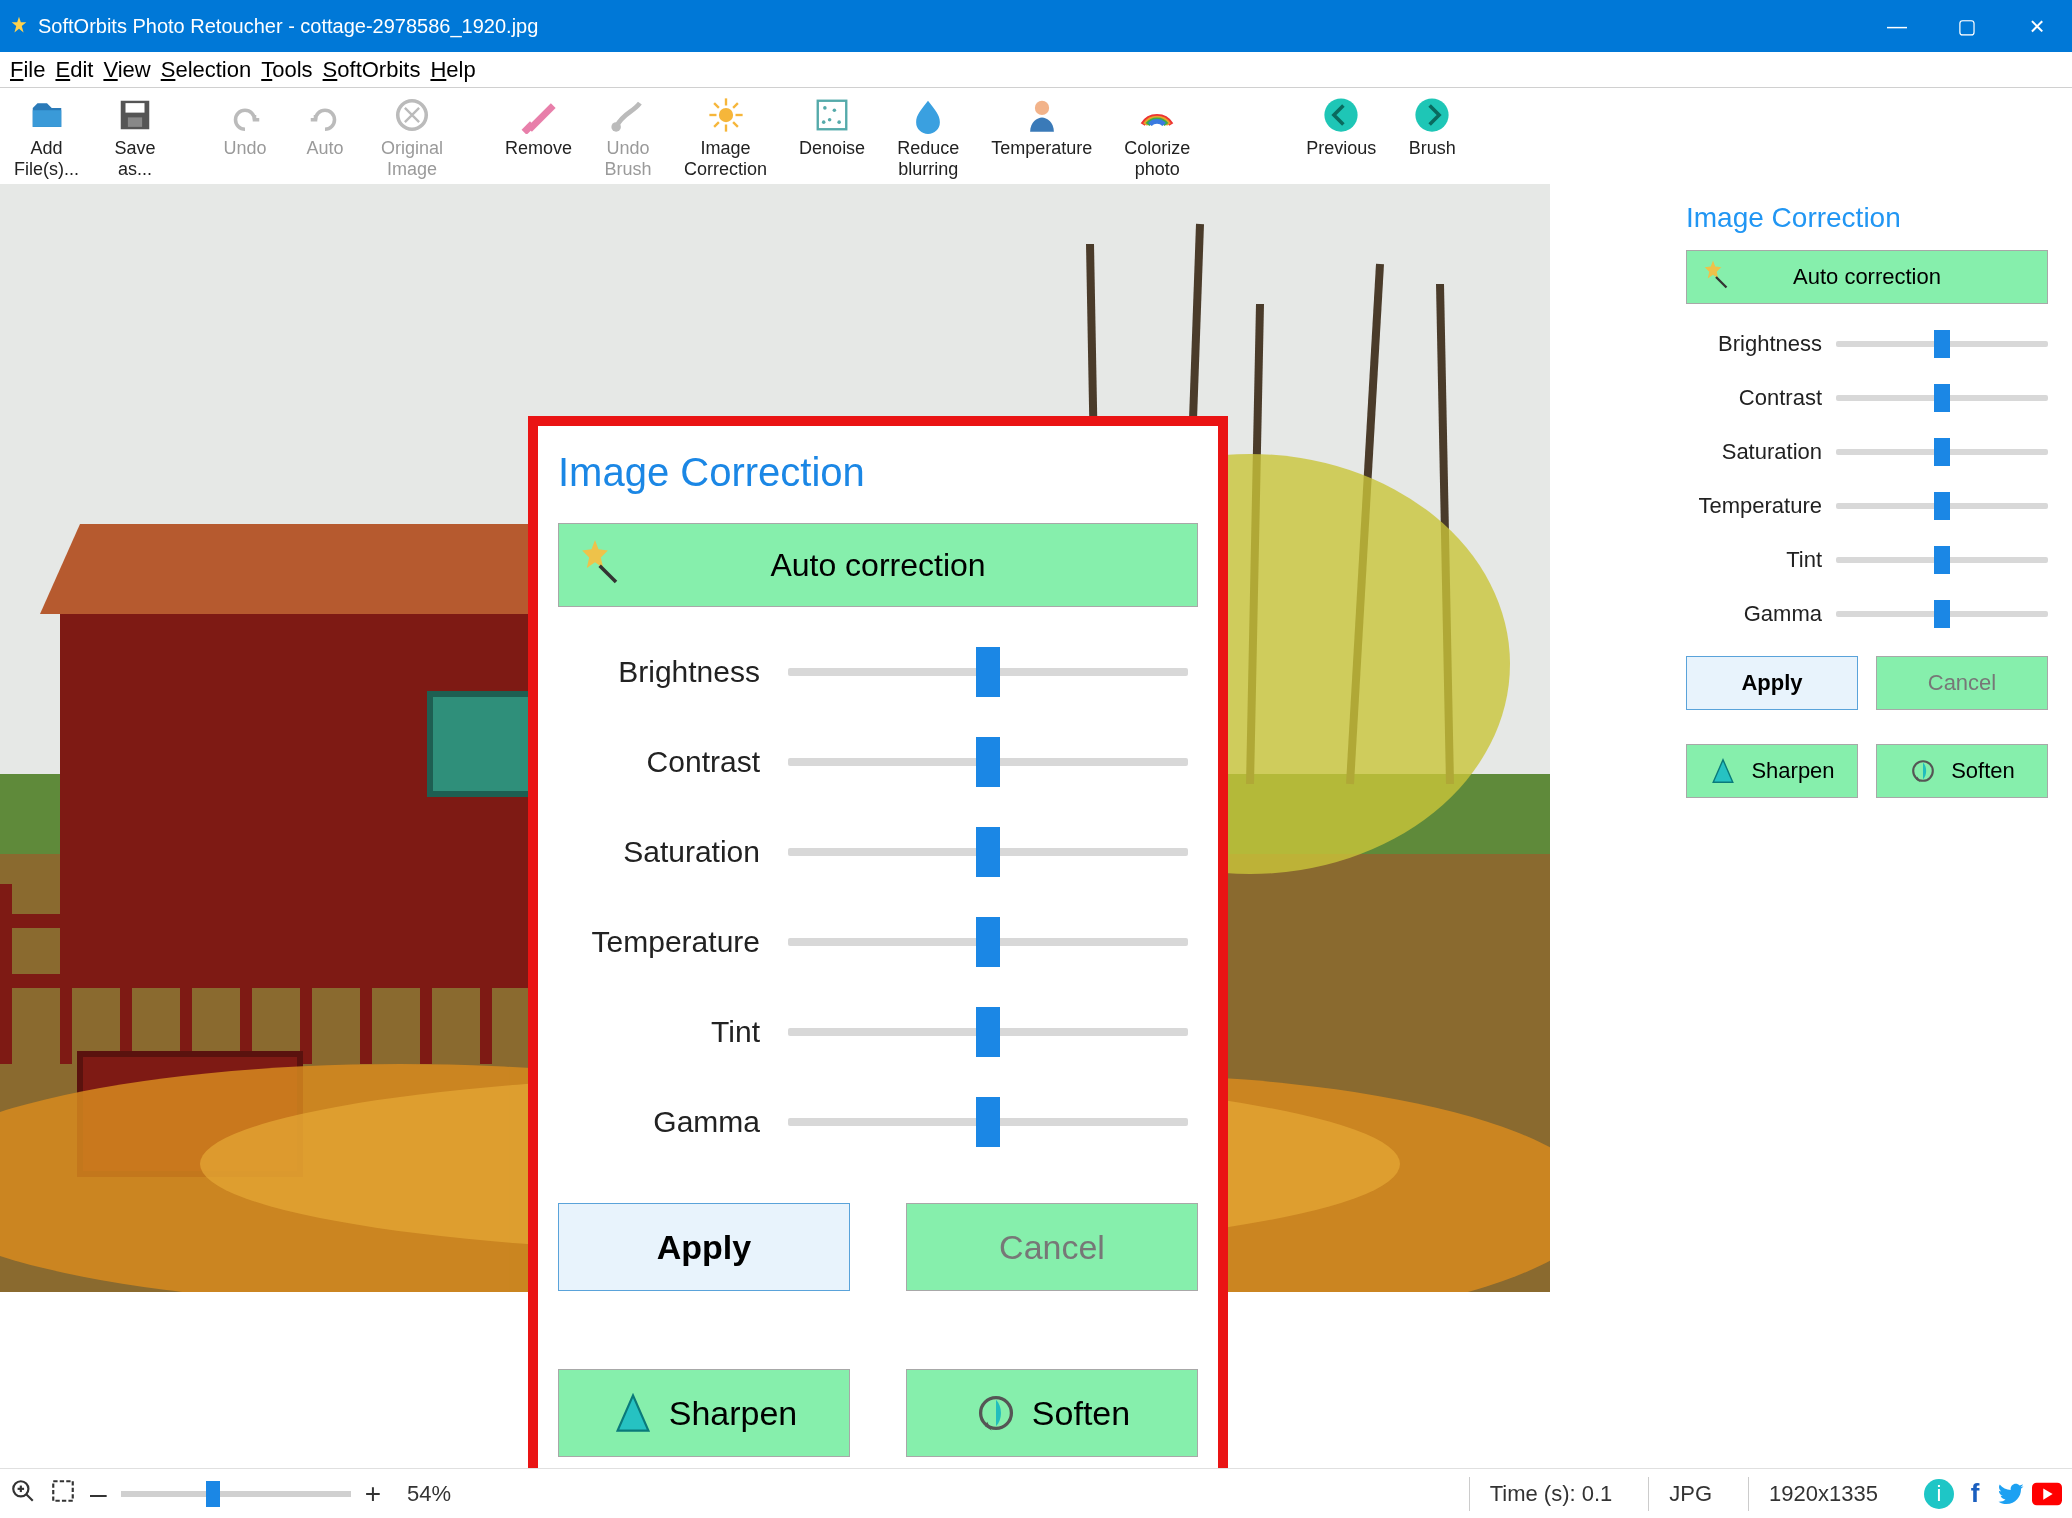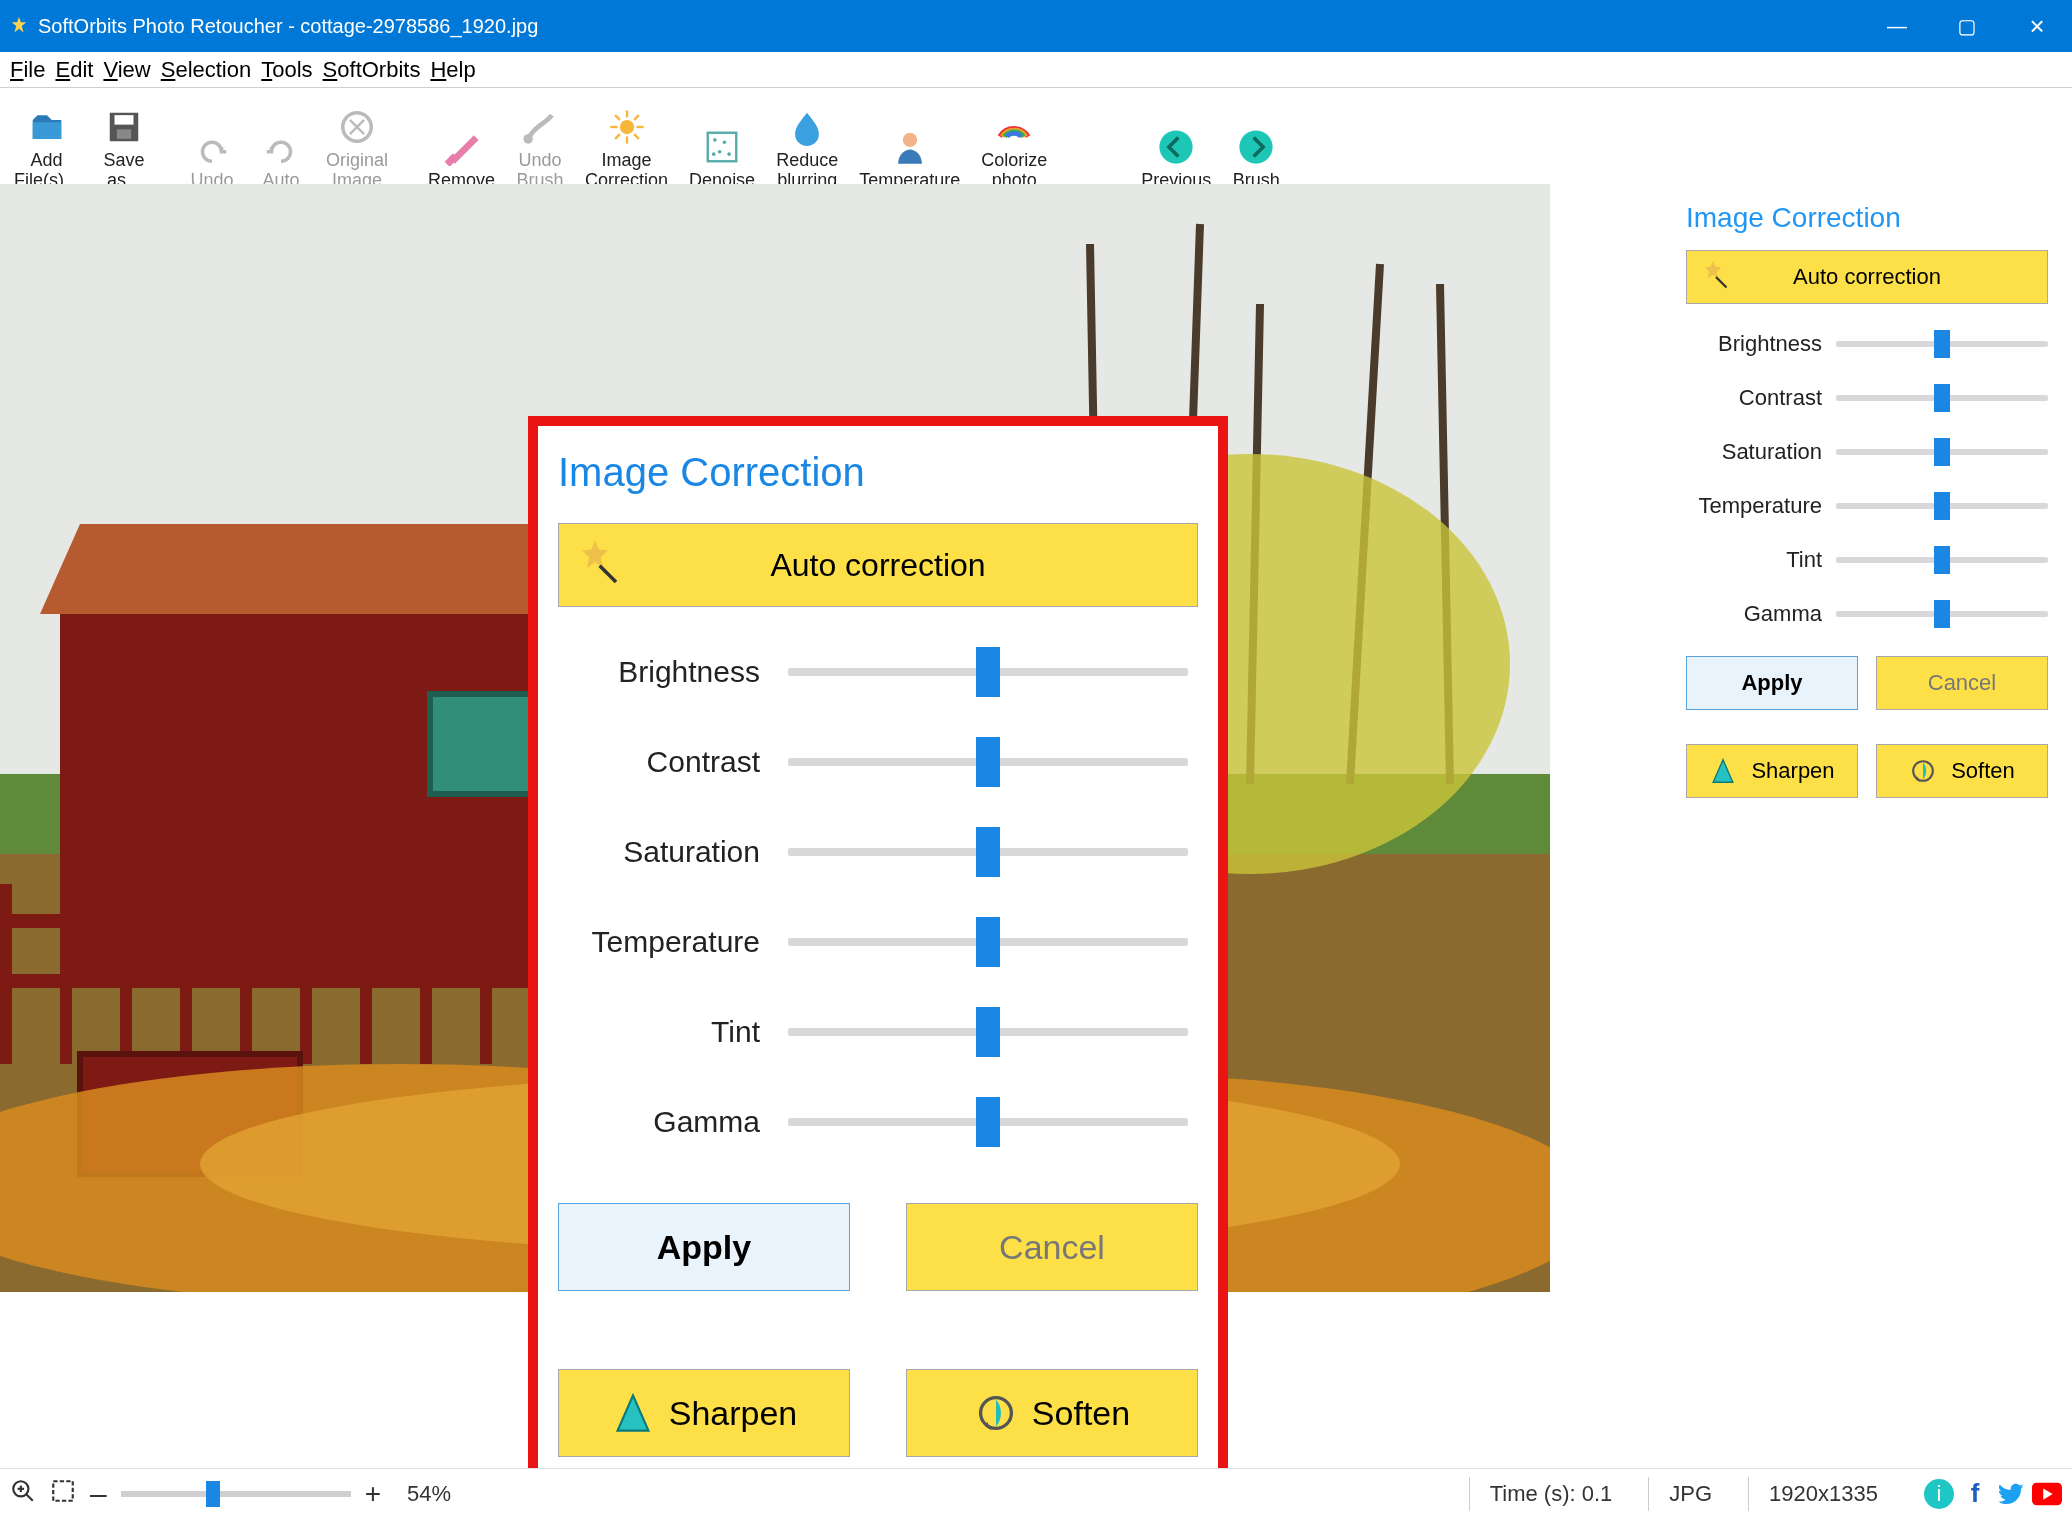--- a/index.html
+++ b/index.html
@@ -10,35 +10,35 @@
   .titlebar .app-icon { width: 22px; height: 22px; margin-right: 8px; display: inline-flex; }
   .winbtns { margin-left: auto; display: flex; }
   .winbtns div { width: 70px; height: 44px; display: flex; align-items: center; justify-content: center; font-size: 20px; }
   .winbtns div:last-child { font-size: 26px; }
 
   
   .menubar { height: 36px; background: #fff; border-bottom: 1px solid #d0d0d0; display: flex; align-items: center; padding: 0 10px; font-size: 22px; gap: 10px; }
   .menubar span u { text-decoration: underline; }
 
   
-  .toolbar { height: 104px; background: #fff; border-bottom: 1px solid #d0d0d0; display: flex; align-items: flex-end; padding: 4px 6px 0; gap: 5px; }
+  .toolbar { height: 104px; background: #fff; border-bottom: 1px solid #d0d0d0; display: flex; align-items: flex-start; padding: 4px 6px 0; gap: 16px; }
   .tbtn { display: flex; flex-direction: column; align-items: center; justify-content: flex-start; padding: 4px 8px 0; font-size: 18px; color: #222; text-align: center; line-height: 1.15; min-width: 64px; }
   .tbtn.dim { color: #9a9a9a; }
   .tbtn .ic { width: 38px; height: 38px; margin-bottom: 4px; display: flex; align-items: center; justify-content: center; }
   .tbar-sep { width: 2px; background: #e6e6e6; margin: 6px 6px; }
 
   
   .workspace { position: absolute; top: 184px; bottom: 50px; left: 0; right: 0; display: flex; }
   .canvas-area { flex: 1; position: relative; background: #fff; overflow: hidden; }
   .photo { position: absolute; left: 0; top: 0; width: 1550px; height: 1108px; }
   .photo svg { width: 100%; height: 100%; }
   .side-panel { width: 410px; padding: 18px 24px 0 24px; background: #fff; }
   .side-panel h2 { color: #2196f3; font-weight: 400; font-size: 28px; margin-bottom: 16px; }
 
-  .btn { border: 1px solid #a8a8a8; background: #fde047; display: flex; align-items: center; justify-content: center; font-size: 22px; height: 54px; cursor: pointer; }
+  .btn { border: 1px solid #a8a8a8; background: #86efac; display: flex; align-items: center; justify-content: center; font-size: 22px; height: 54px; cursor: pointer; }
   .btn.primary { background: #e8f3fc; border: 1px solid #5aa3da; font-weight: 600; }
   .btn.dim { color: #777; }
   .btn .ic { margin-right: 14px; display: inline-flex; }
 
   .auto-btn { width: 100%; margin-bottom: 20px; position: relative; }
   .auto-btn .wand { position: absolute; left: 8px; }
 
   .srow { display: flex; align-items: center; margin-bottom: 14px; height: 40px; }
   .srow label { width: 150px; text-align: right; padding-right: 14px; font-size: 22px; color: #222; }
   .srow .track { flex: 1; height: 6px; background: #d8d8d8; position: relative; border-radius: 2px; }

